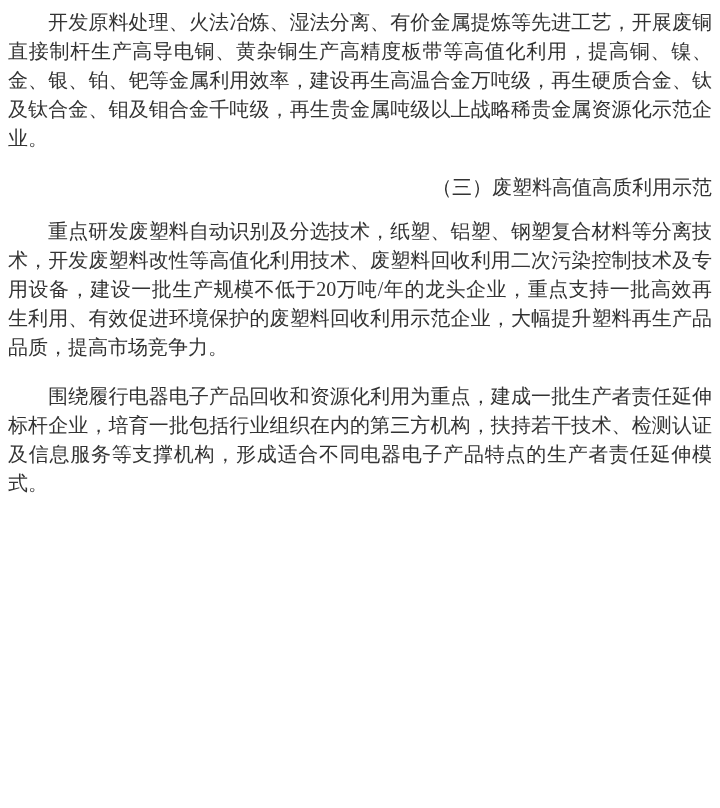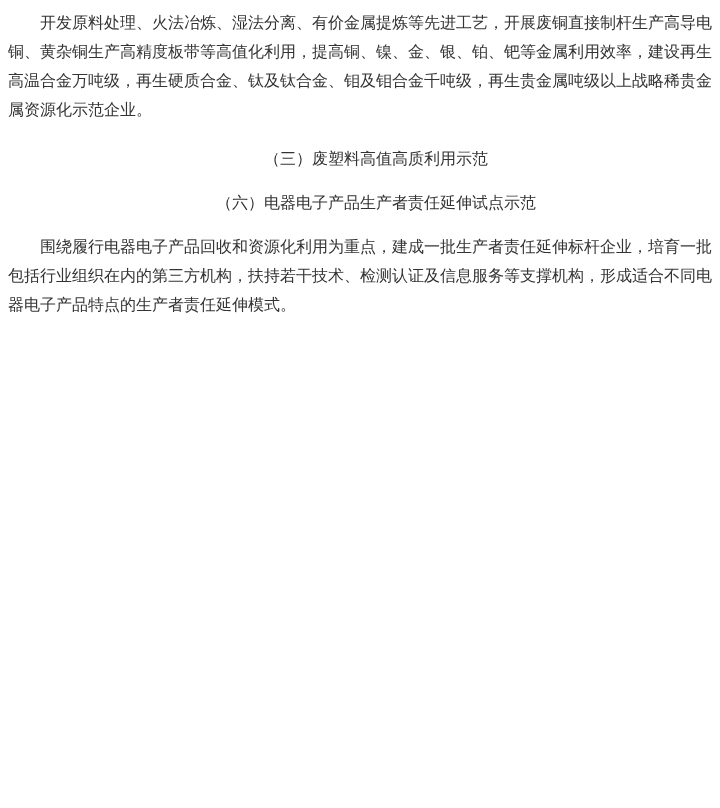--- a/index.html
+++ b/index.html
@@ -11,35 +11,35 @@
     height: 808px;
     overflow: hidden;
     background: #ffffff;
     font-family: "Liberation Serif", "DejaVu Serif", serif;
   }
   .doc {
     padding: 8px 8px 0 8px;
   }
   .doc p {
     margin: 0;
-    font-size: 16px;
+    font-size: 20px;
     line-height: 29px;
     text-align: justify;
     text-indent: 2em;
     word-break: break-all;
   }
   .doc p.body-para {
     margin-bottom: 20px;
   }
   .doc p.heading {
     margin-bottom: 15px;
-    text-align: center;
+    text-align: right;
   }
 </style>
 </head>
 <body style="background: rgb(255, 255, 255); color: rgb(51, 51, 51);">
 
 <main class="doc">
     <p class="body-para">开发原料处理、火法冶炼、湿法分离、有价金属提炼等先进工艺，开展废铜直接制杆生产高导电铜、黄杂铜生产高精度板带等高值化利用，提高铜、镍、金、银、铂、钯等金属利用效率，建设再生高温合金万吨级，再生硬质合金、钛及钛合金、钼及钼合金千吨级，再生贵金属吨级以上战略稀贵金属资源化示范企业。</p>
     <p class="heading">（三）废塑料高值高质利用示范</p>
-    <p class="heading">（六）电器电子产品生产者责任延伸试点示范</p>
+    <p class="body-para">重点研发废塑料自动识别及分选技术，纸塑、铝塑、钢塑复合材料等分离技术，开发废塑料改性等高值化利用技术、废塑料回收利用二次污染控制技术及专用设备，建设一批生产规模不低于20万吨/年的龙头企业，重点支持一批高效再生利用、有效促进环境保护的废塑料回收利用示范企业，大幅提升塑料再生产品品质，提高市场竞争力。</p>
     <p class="body-para">围绕履行电器电子产品回收和资源化利用为重点，建成一批生产者责任延伸标杆企业，培育一批包括行业组织在内的第三方机构，扶持若干技术、检测认证及信息服务等支撑机构，形成适合不同电器电子产品特点的生产者责任延伸模式。</p>
   </main>
 
 </body></html>

